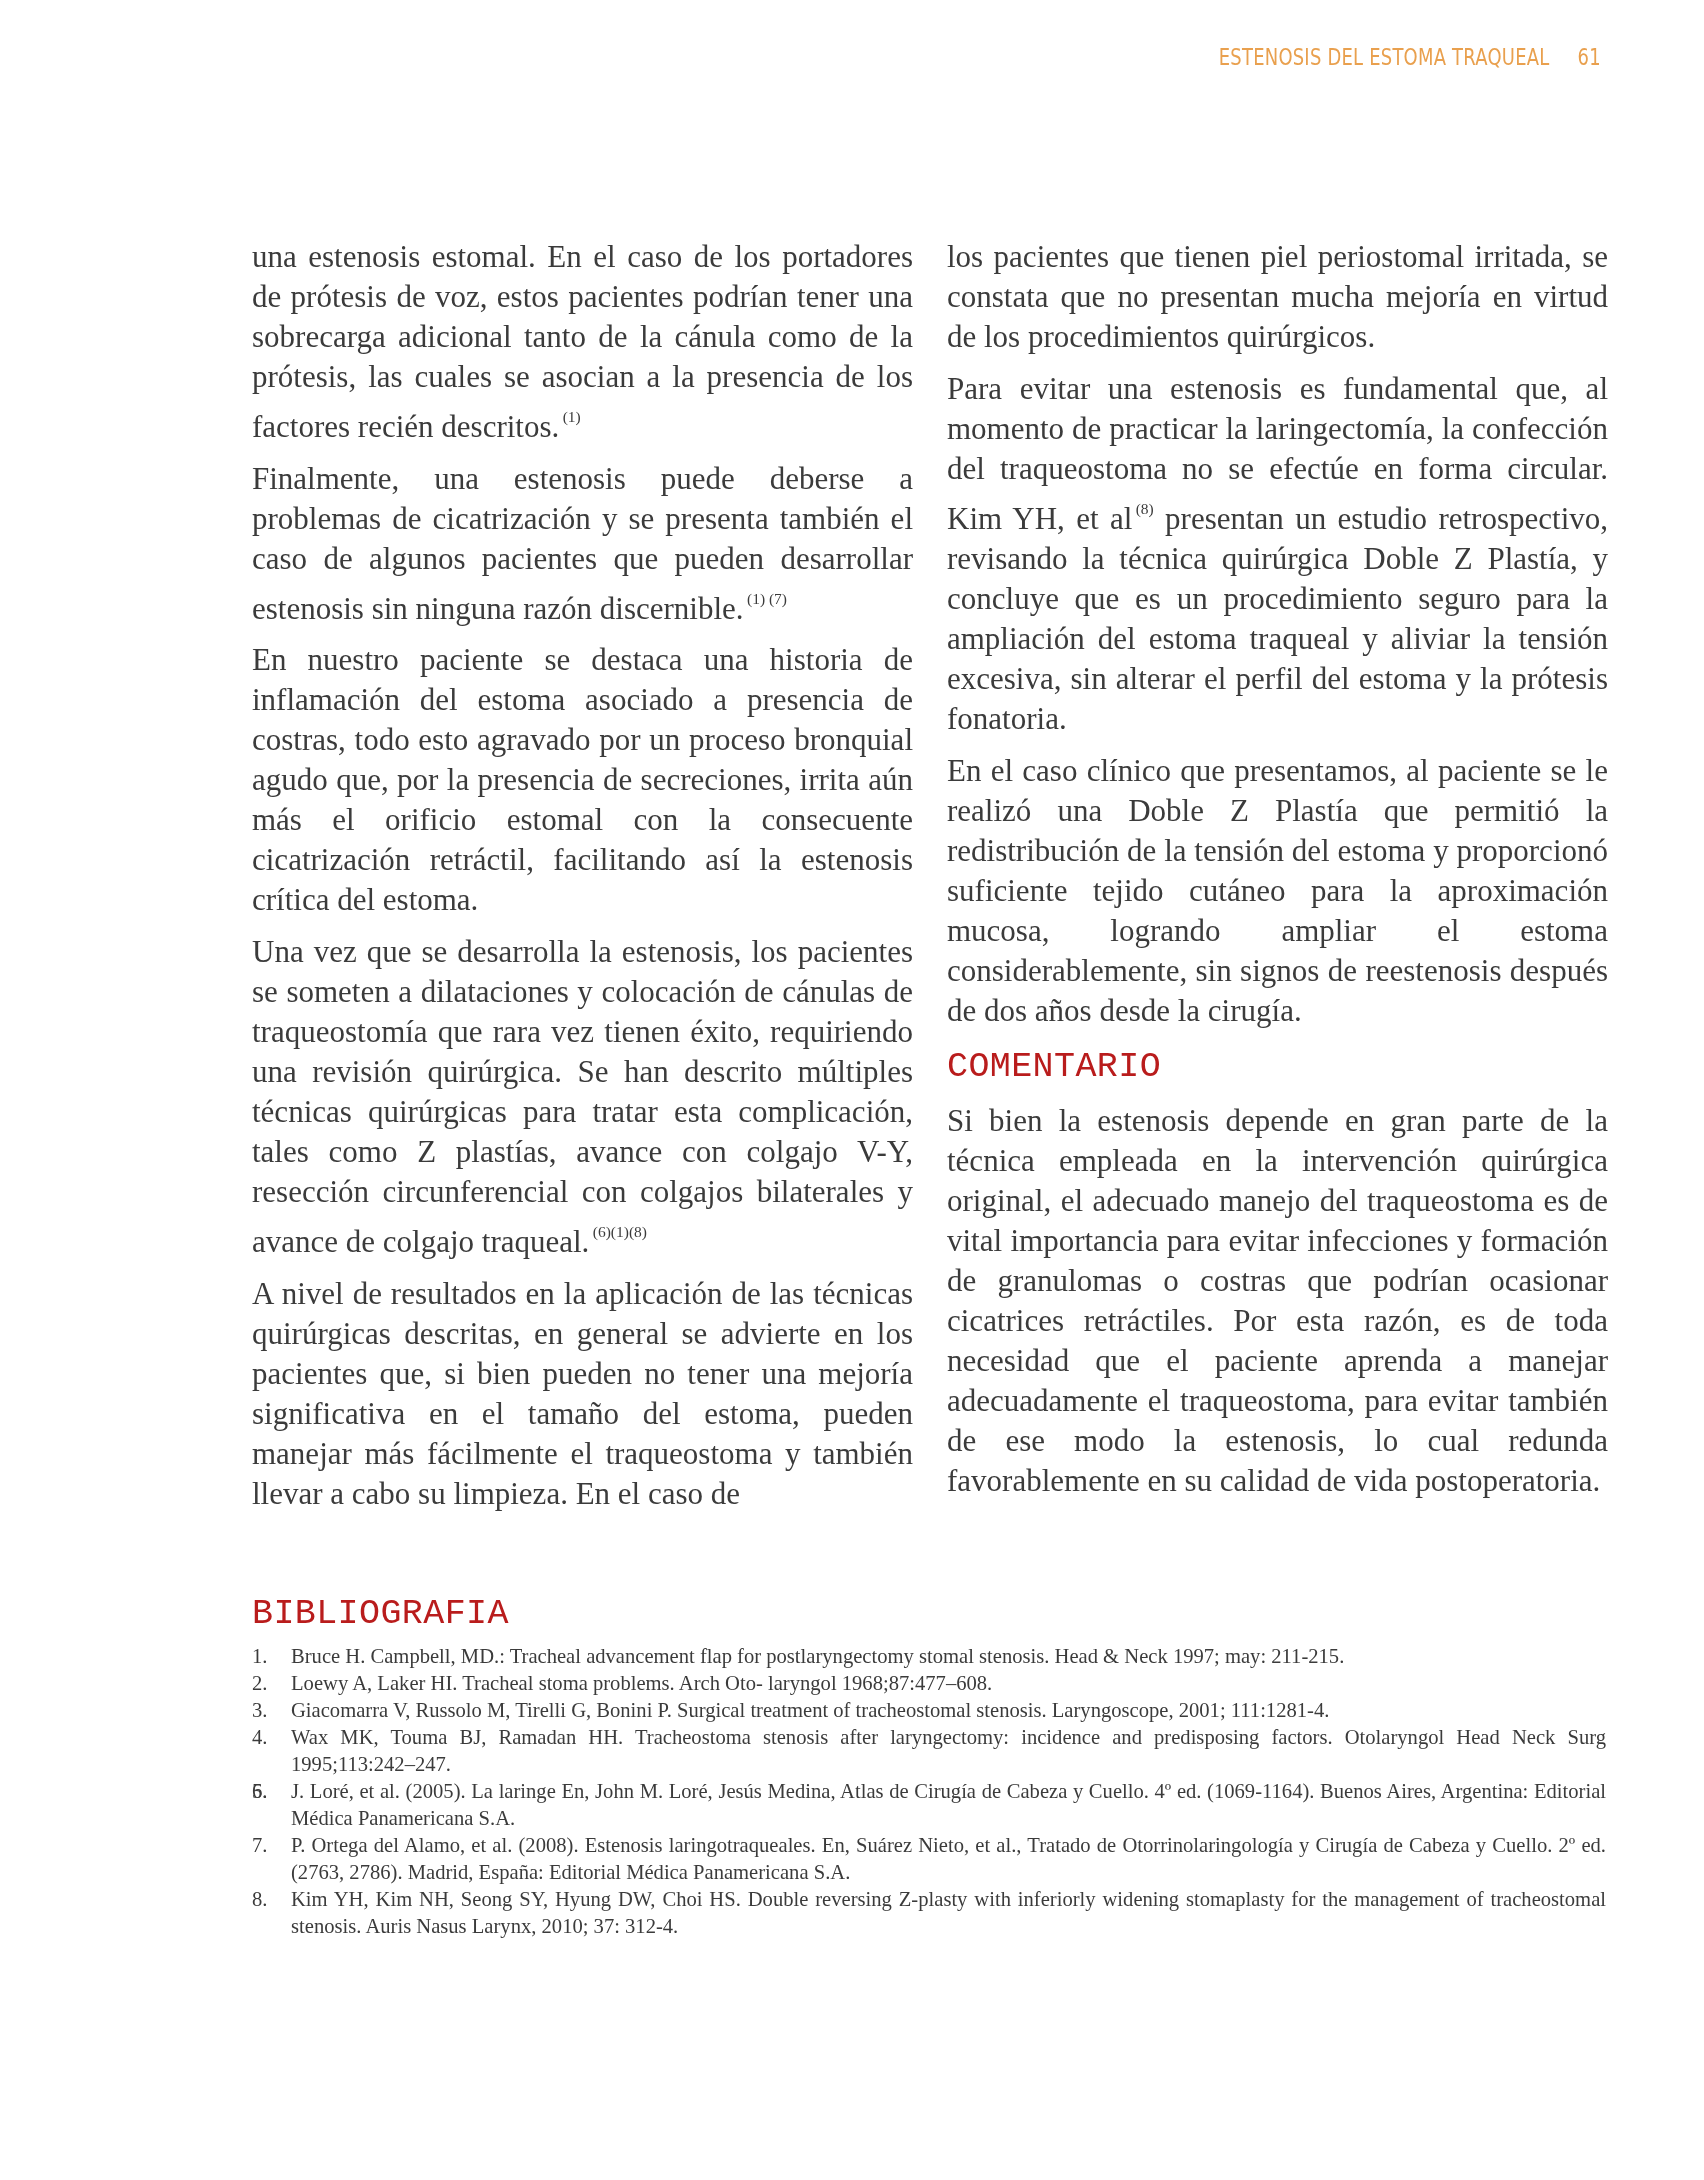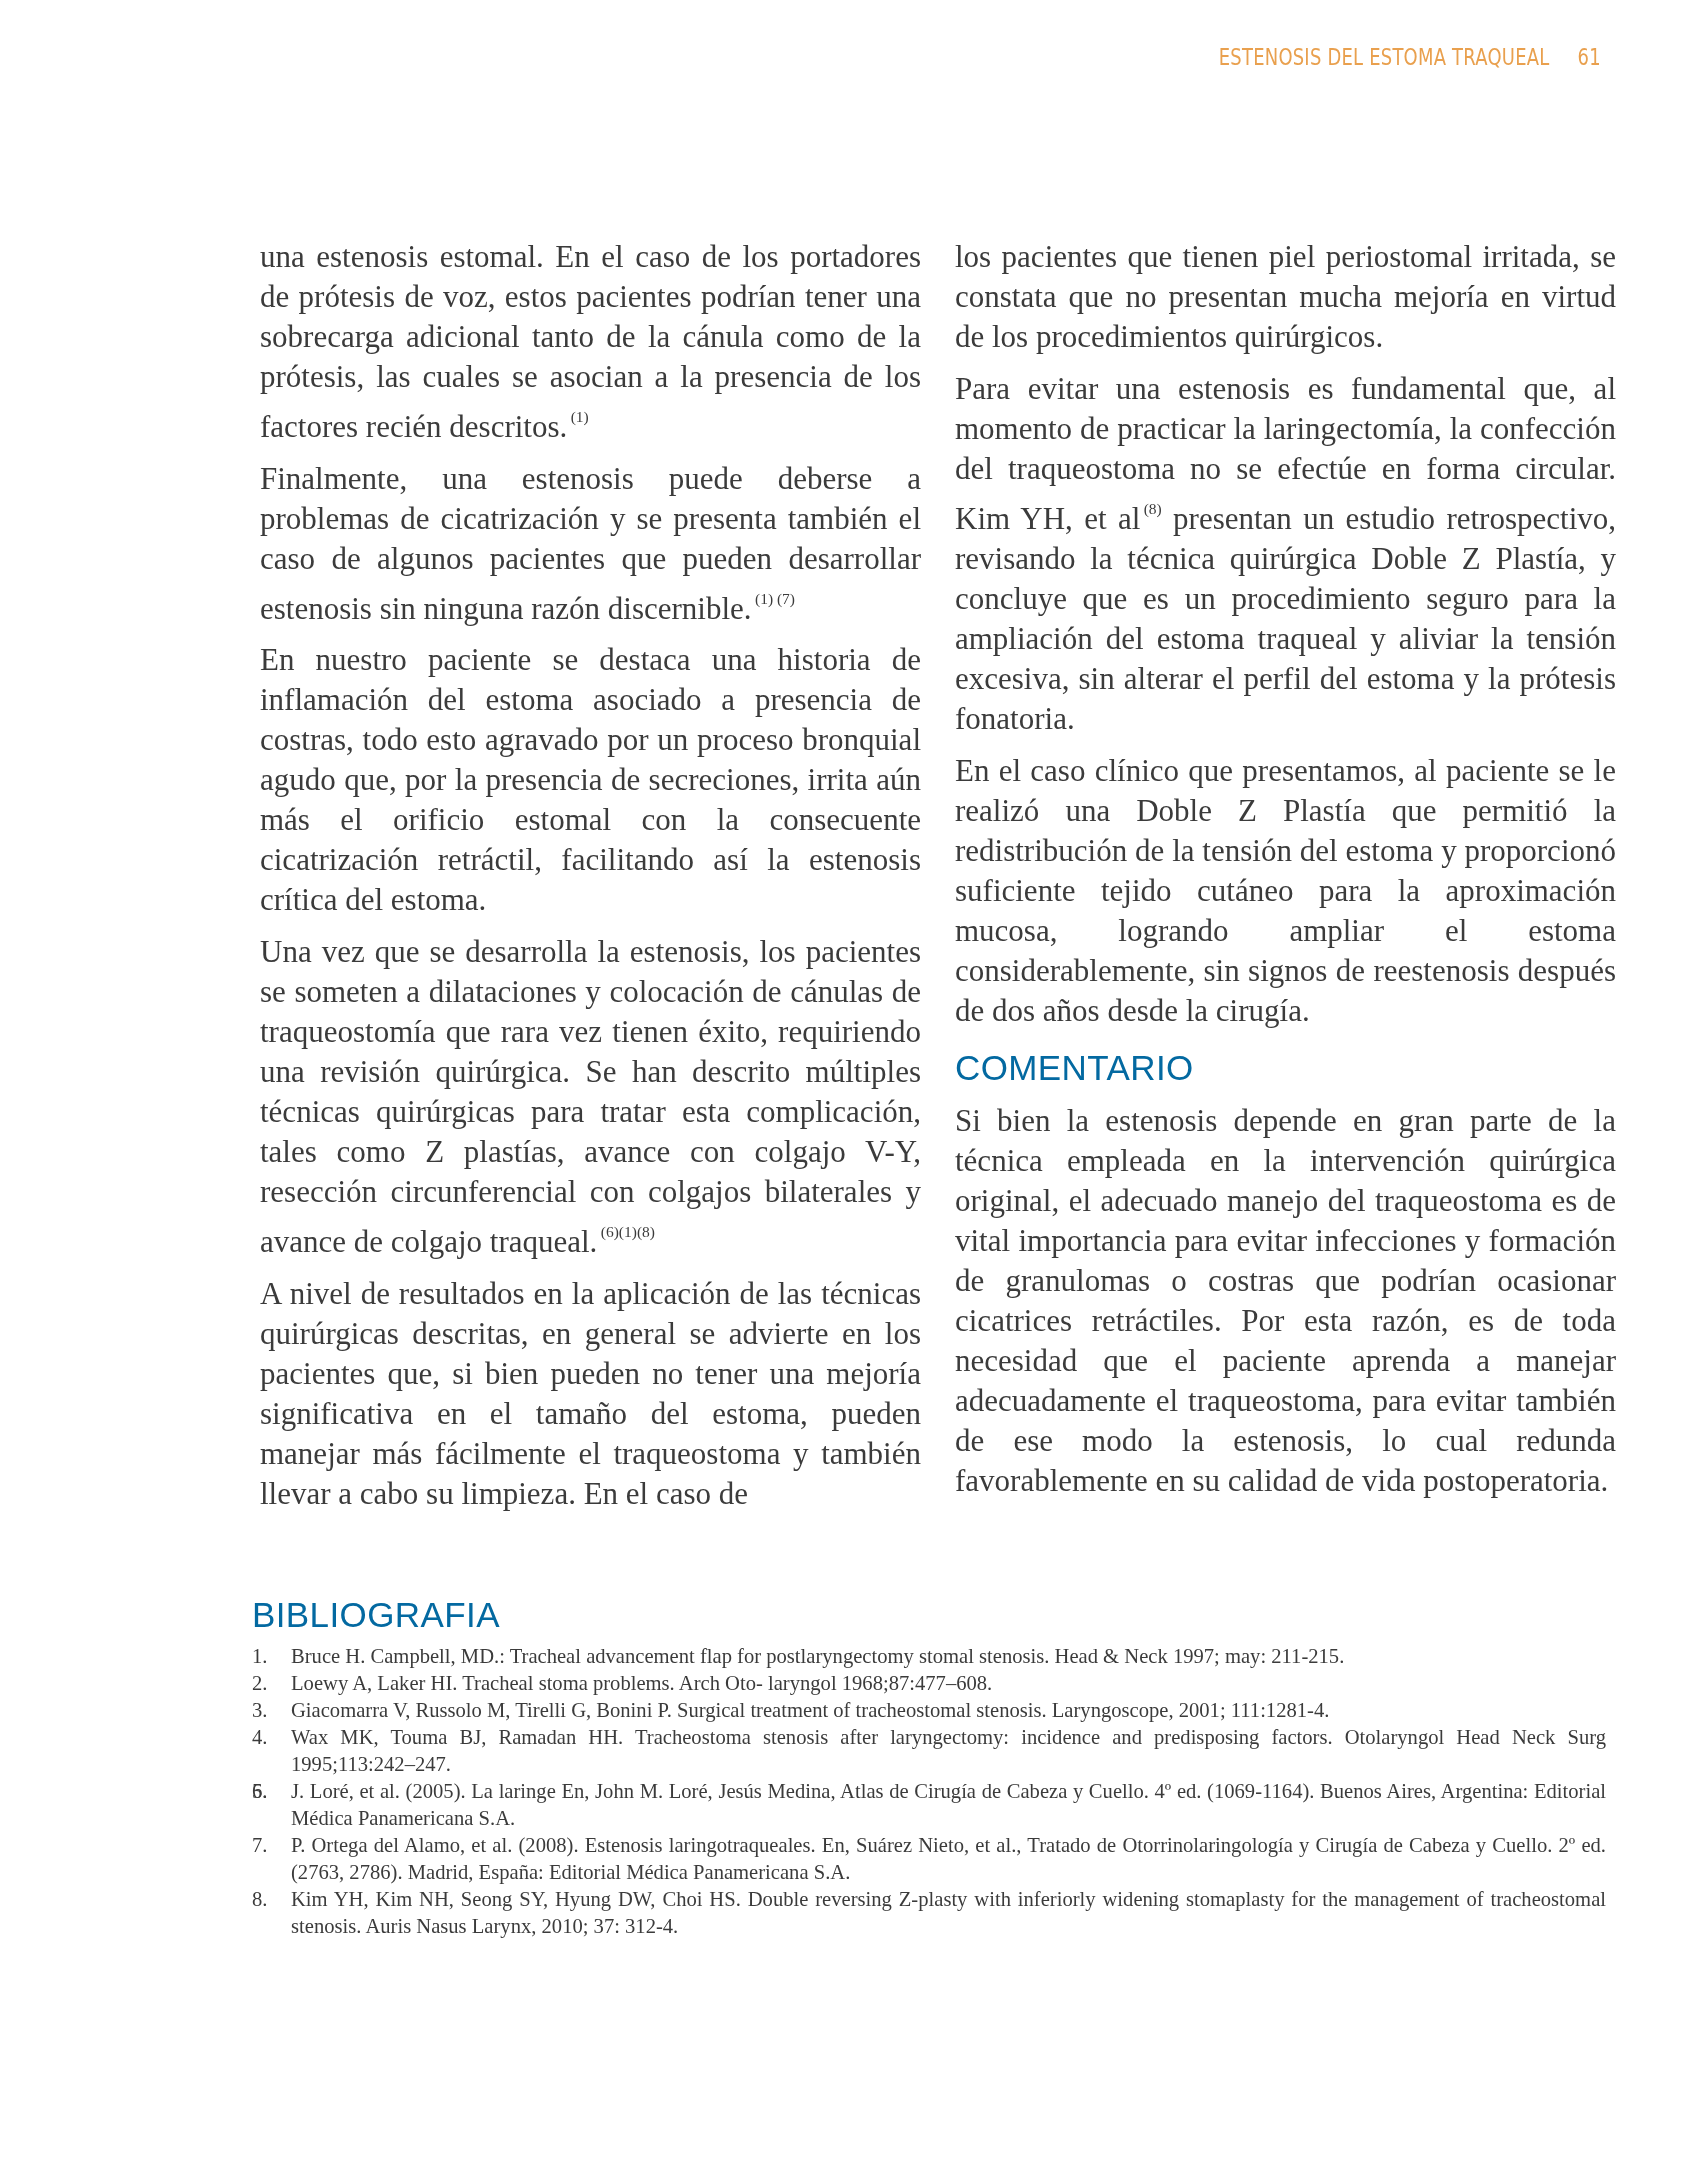--- a/index.html
+++ b/index.html
@@ -12,29 +12,28 @@
     color: #e9a04e; letter-spacing: 0.3px; white-space: nowrap;
     transform: scaleX(0.78); transform-origin: right center;
   }
   .running-head .page-num { margin-left: 36px; }
 
   .col {
     position: absolute; top: 237px; width: 661px;
     font-family: "Liberation Serif", serif; font-size: 31px;
     line-height: 40px; color: #3b3b3b; text-align: justify;
     hyphens: manual;
-    margin-left: 8px;
   }
   .col-left { left: 240px; }
   .col-right { left: 935px; }
   .col p { margin: 0 0 12px 0; }
   sup.cite { font-size: 0.5em; vertical-align: 0.95em; margin-left: 3.4px; }
 
   .section-heading {
-    font-family: Liberation Sans, sans-serif; color: #0369a1;
+    font-family: Liberation Mono, monospace; color: #b91c1c;
     font-size: 35px; letter-spacing: 0.4px; margin: 15.3px 0 12px 0;
     line-height: 43px;
   }
 
   .bib {
     position: absolute; left: 240px; top: 1593px; width: 1354px;
     font-family: "Liberation Serif", serif; color: #3b3b3b;
   }
   .bib .section-heading { margin: 0 0 6.8px 0; }
   .bib ol { list-style: none; margin: 0; padding: 0; }

